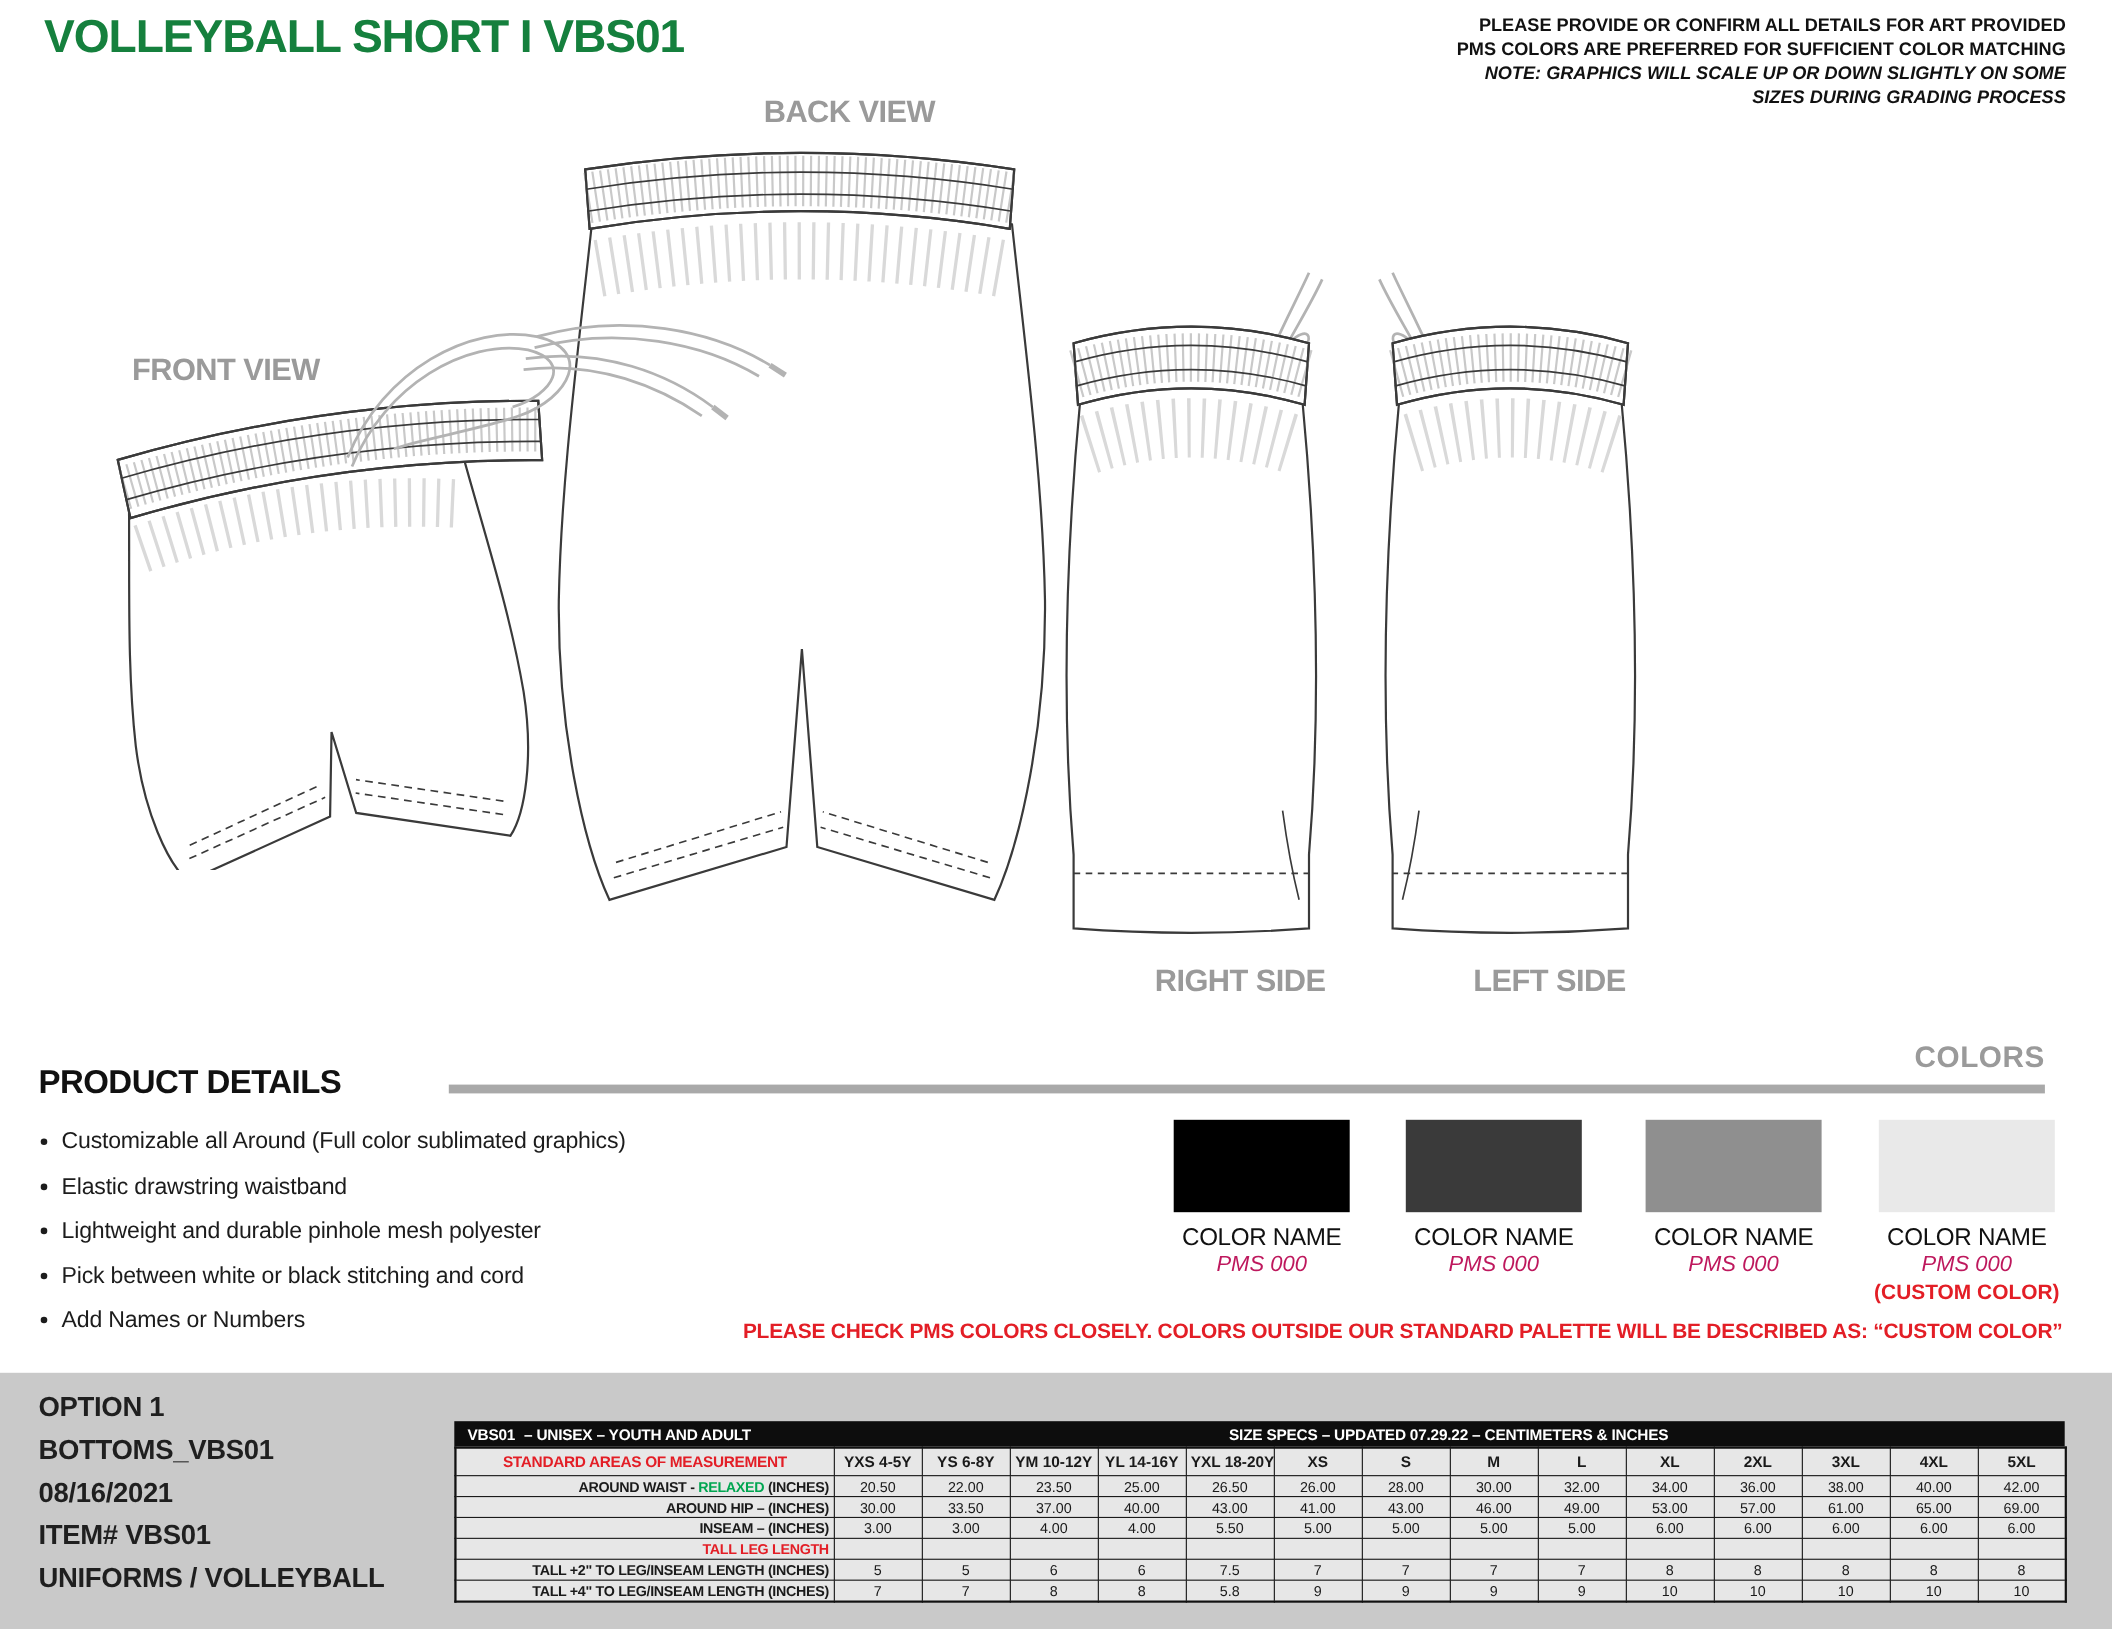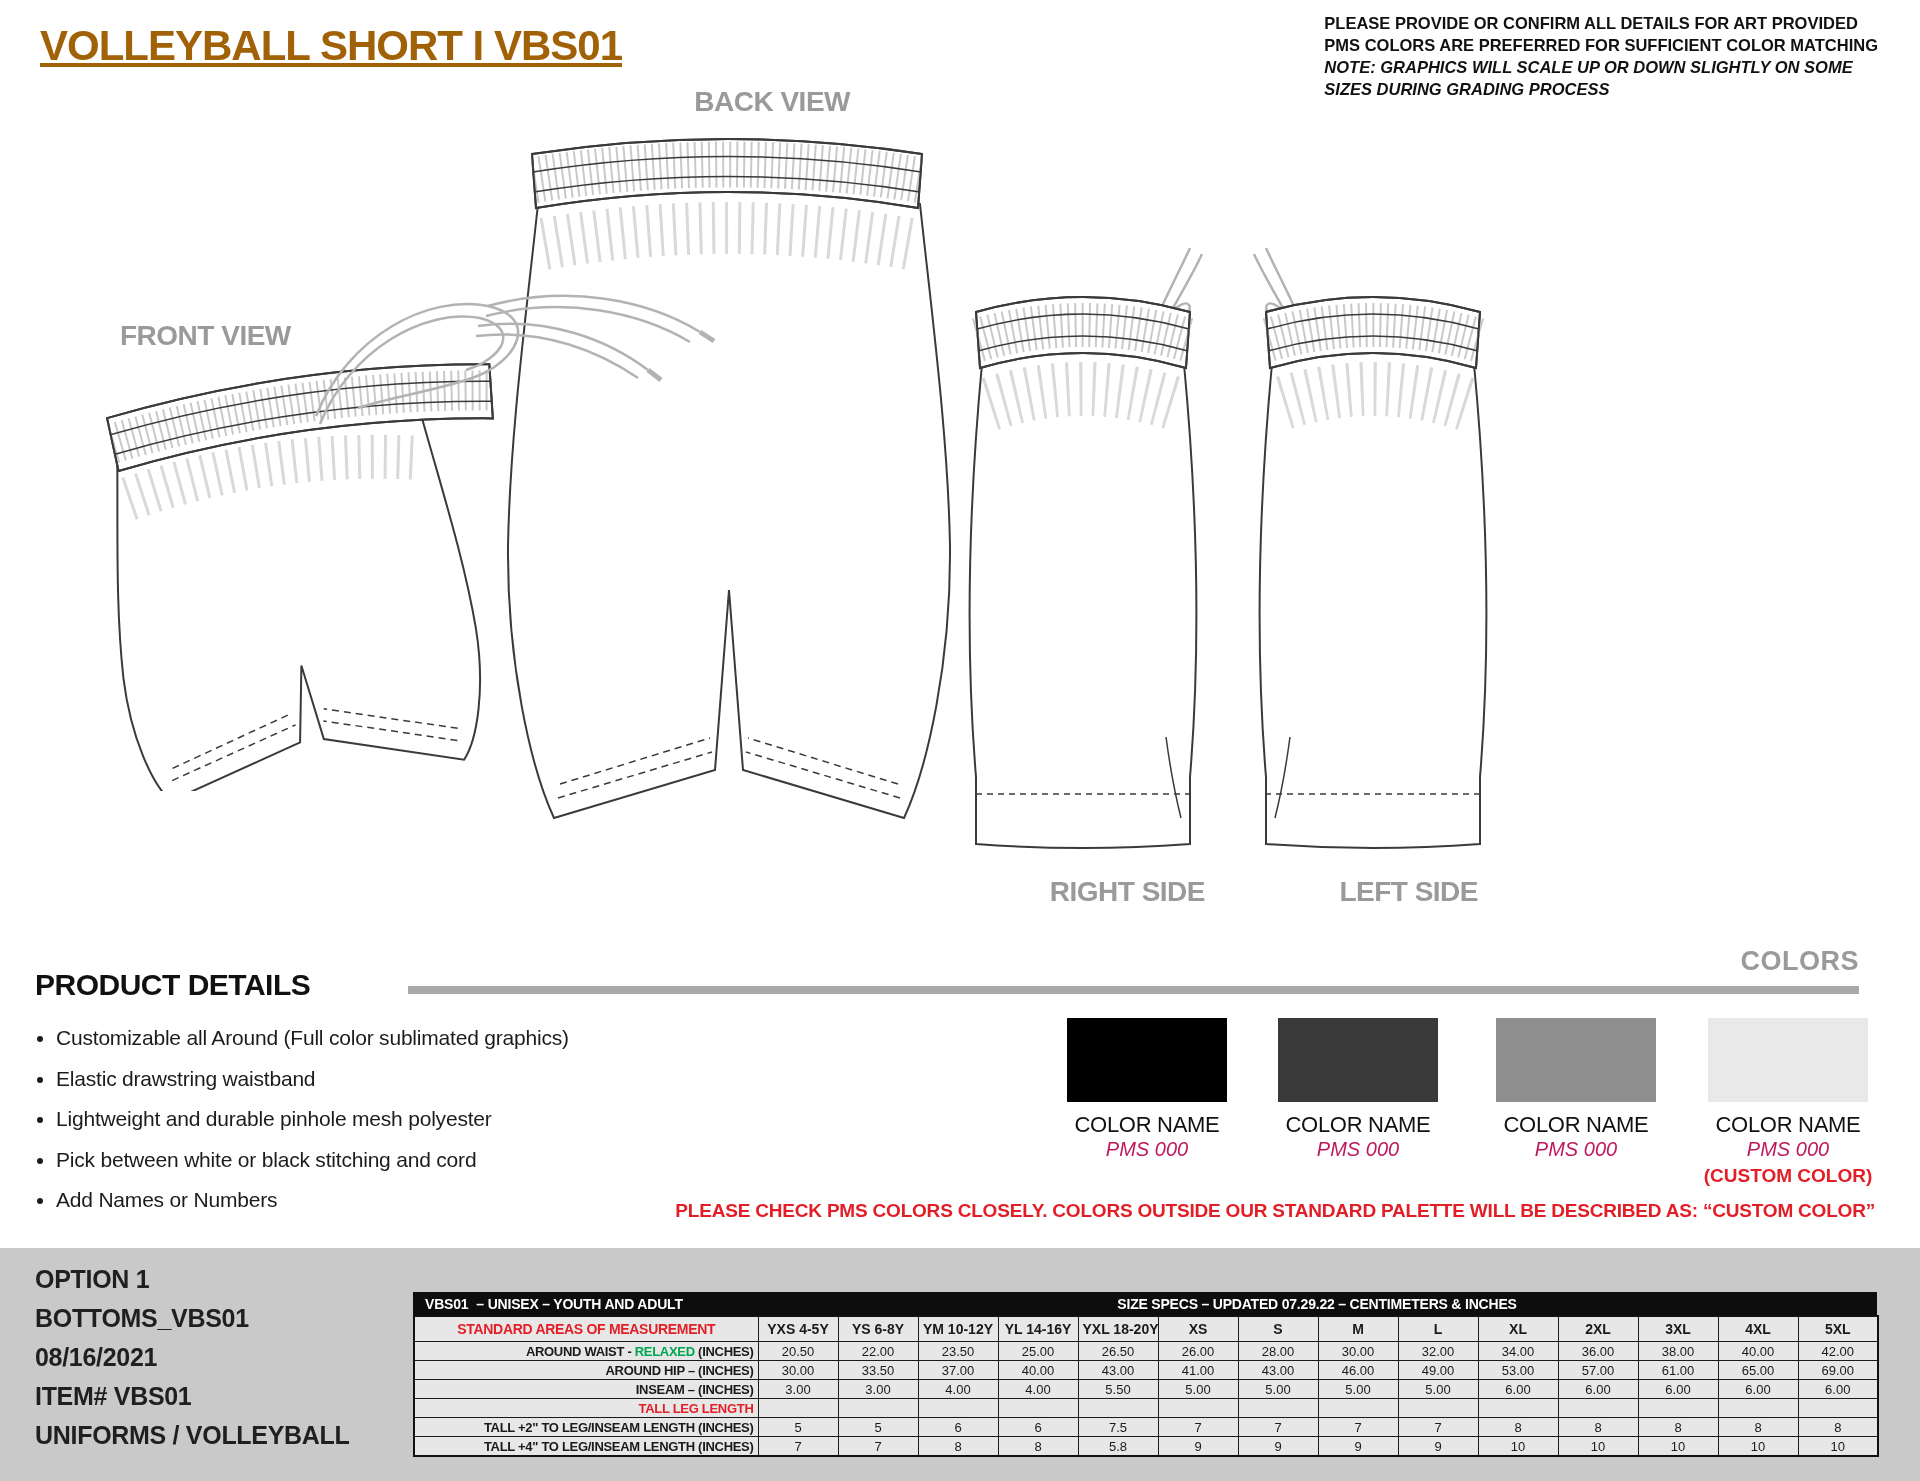--- a/index.html
+++ b/index.html
@@ -1,21 +1,21 @@
 <!DOCTYPE html>
 <html><head>
 <meta charset="utf-8">
 <style>
   html,body{margin:0;padding:0;background:#fff;}
   .page{position:relative;width:1920px;height:1481px;background:#ffffff;overflow:hidden;
         font-family:"Liberation Sans", sans-serif;color:#1a1a1a;}
 
   
-  .title{position:absolute;left:40px;top:22px;font-size:42px;font-weight:bold;letter-spacing:-1px;color:#a16207;text-decoration:underline;}
-  .notes{position:absolute;right:42px;top:12px;font-size:16.5px;font-weight:bold;line-height:22px;color:#111;}
+  .title{position:absolute;left:40px;top:9px;font-size:42px;font-weight:bold;letter-spacing:-1px;color:#15803d;}
+  .notes{position:absolute;right:42px;top:12px;text-align:right;font-size:16.5px;font-weight:bold;line-height:22px;color:#111;}
   .notes .note-line.italic{font-style:italic;font-weight:bold;}
 
   
   .view-label{position:absolute;font-size:28px;font-weight:bold;color:#9a9a9a;letter-spacing:-0.5px;text-align:right;width:220px;}
   .lbl-back{left:630px;top:86px;}
   .lbl-front{left:120px;top:320px;text-align:left;}
   .lbl-right{left:985px;top:876px;}
   .lbl-left{left:1258px;top:876px;}
 
   .drawing{position:absolute;}

